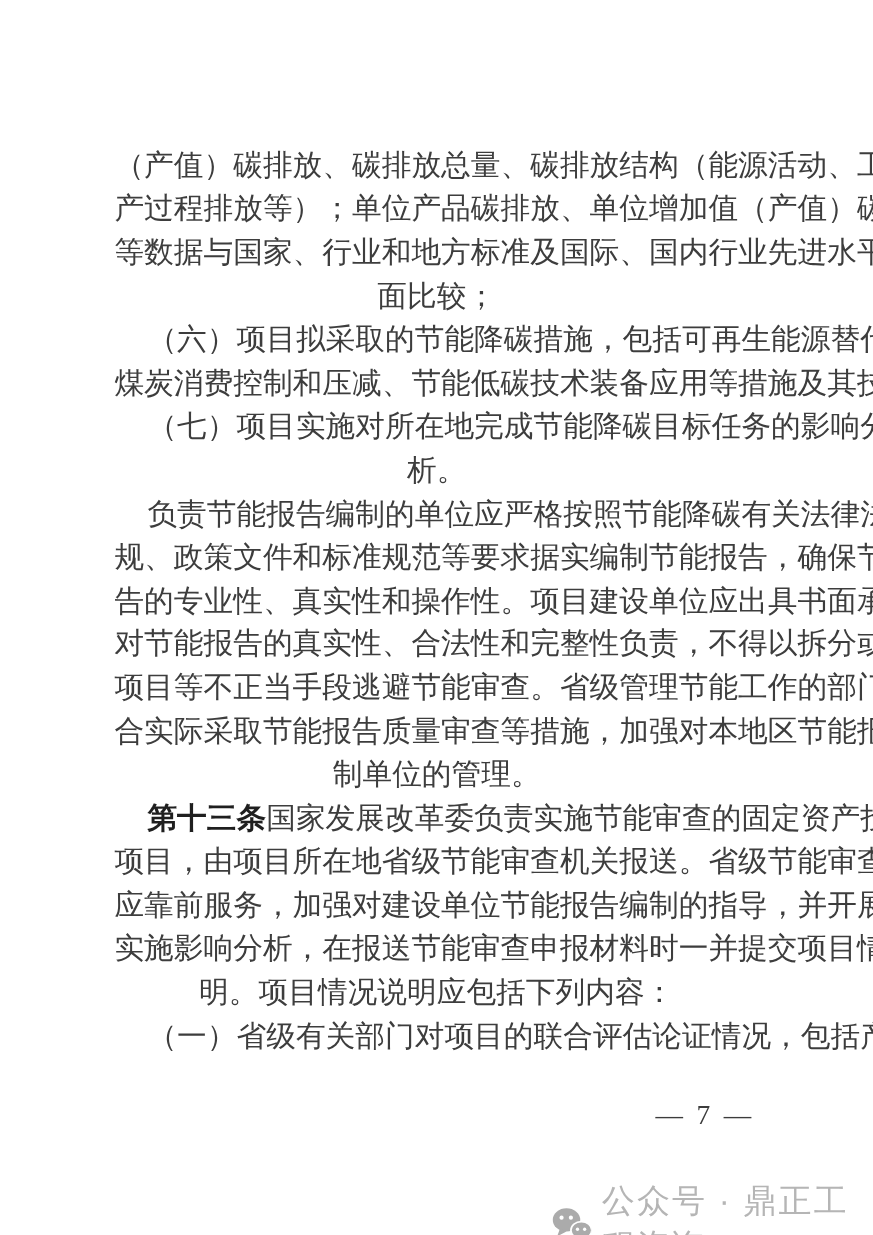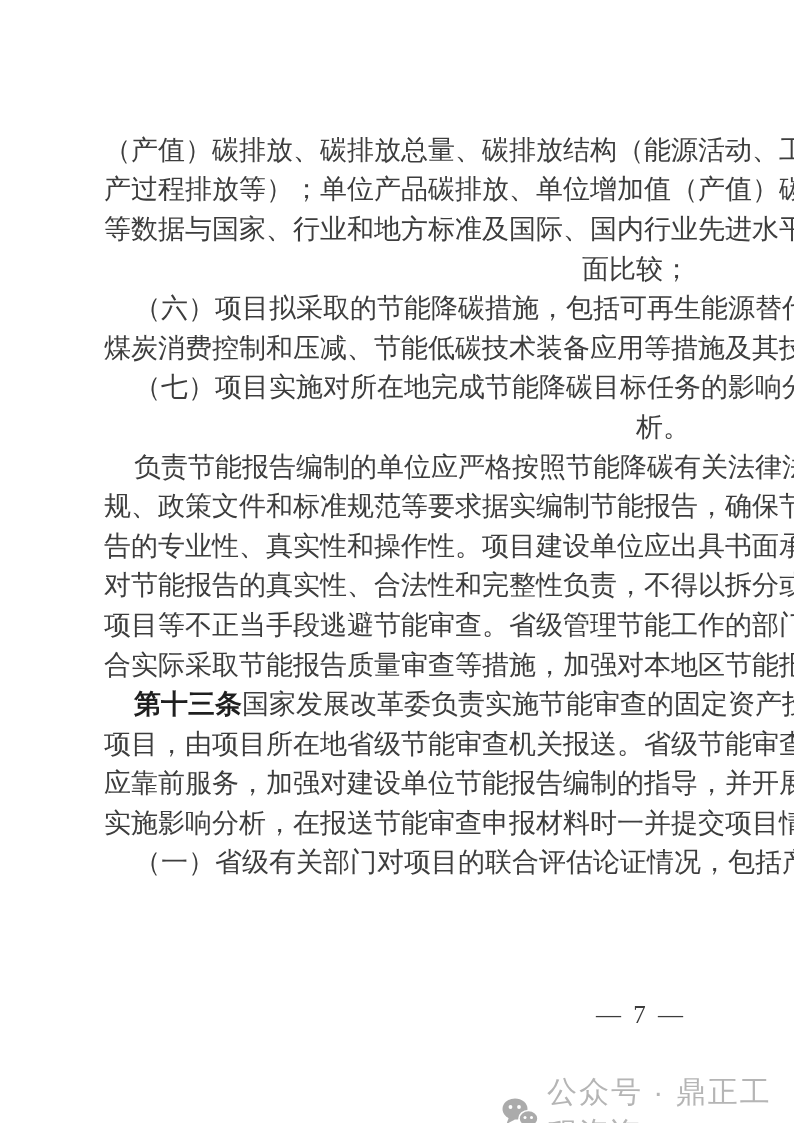--- a/index.html
+++ b/index.html
@@ -22,21 +22,21 @@
     color: #3d3d3d;
     font-size: 27px;
   }
   .line {
     height: 39.6px;
     display: flex;
     align-items: center;
     white-space: pre;
   }
   .line.fill { justify-content: space-between; }
-  .line.last { justify-content: flex-end; }
+  .line.last { justify-content: center; }
   .line.indent { padding-left: 30px; }
   .line .bold, .line .lead { font-weight: bold; color: #1f1f1f; }
   .line .gap { display: inline-block; width: 12px; }
   .page-number {
     position: absolute;
     top: 1000px; right: 108px;
     font-size: 25px;
     color: #3c3c3c;
     letter-spacing: 3px;
     height: 30px; line-height: 30px;
@@ -67,24 +67,26 @@
     <div class="line fill indent"><span>（</span><span>六</span><span>）</span><span>项</span><span>目</span><span>拟</span><span>采</span><span>取</span><span>的</span><span>节</span><span>能</span><span>降</span><span>碳</span><span>措</span><span>施</span><span>，</span><span>包</span><span>括</span><span>可</span><span>再</span><span>生</span><span>能</span><span>源</span><span>替</span><span>代</span></div>
     <div class="line fill"><span>煤</span><span>炭</span><span>消</span><span>费</span><span>控</span><span>制</span><span>和</span><span>压</span><span>减</span><span>、</span><span>节</span><span>能</span><span>低</span><span>碳</span><span>技</span><span>术</span><span>装</span><span>备</span><span>应</span><span>用</span><span>等</span><span>措</span><span>施</span><span>及</span><span>其</span><span>技</span></div>
     <div class="line fill indent"><span>（</span><span>七</span><span>）</span><span>项</span><span>目</span><span>实</span><span>施</span><span>对</span><span>所</span><span>在</span><span>地</span><span>完</span><span>成</span><span>节</span><span>能</span><span>降</span><span>碳</span><span>目</span><span>标</span><span>任</span><span>务</span><span>的</span><span>影</span><span>响</span><span>分</span></div>
     <div class="line last"><span>析。</span></div>
     <div class="line fill indent"><span>负</span><span>责</span><span>节</span><span>能</span><span>报</span><span>告</span><span>编</span><span>制</span><span>的</span><span>单</span><span>位</span><span>应</span><span>严</span><span>格</span><span>按</span><span>照</span><span>节</span><span>能</span><span>降</span><span>碳</span><span>有</span><span>关</span><span>法</span><span>律</span><span>法</span></div>
     <div class="line fill"><span>规</span><span>、</span><span>政</span><span>策</span><span>文</span><span>件</span><span>和</span><span>标</span><span>准</span><span>规</span><span>范</span><span>等</span><span>要</span><span>求</span><span>据</span><span>实</span><span>编</span><span>制</span><span>节</span><span>能</span><span>报</span><span>告</span><span>，</span><span>确</span><span>保</span><span>节</span></div>
     <div class="line fill"><span>告</span><span>的</span><span>专</span><span>业</span><span>性</span><span>、</span><span>真</span><span>实</span><span>性</span><span>和</span><span>操</span><span>作</span><span>性</span><span>。</span><span>项</span><span>目</span><span>建</span><span>设</span><span>单</span><span>位</span><span>应</span><span>出</span><span>具</span><span>书</span><span>面</span><span>承</span></div>
     <div class="line fill"><span>对</span><span>节</span><span>能</span><span>报</span><span>告</span><span>的</span><span>真</span><span>实</span><span>性</span><span>、</span><span>合</span><span>法</span><span>性</span><span>和</span><span>完</span><span>整</span><span>性</span><span>负</span><span>责</span><span>，</span><span>不</span><span>得</span><span>以</span><span>拆</span><span>分</span><span>或</span></div>
     <div class="line fill"><span>项</span><span>目</span><span>等</span><span>不</span><span>正</span><span>当</span><span>手</span><span>段</span><span>逃</span><span>避</span><span>节</span><span>能</span><span>审</span><span>查</span><span>。</span><span>省</span><span>级</span><span>管</span><span>理</span><span>节</span><span>能</span><span>工</span><span>作</span><span>的</span><span>部</span><span>门</span></div>
     <div class="line fill"><span>合</span><span>实</span><span>际</span><span>采</span><span>取</span><span>节</span><span>能</span><span>报</span><span>告</span><span>质</span><span>量</span><span>审</span><span>查</span><span>等</span><span>措</span><span>施</span><span>，</span><span>加</span><span>强</span><span>对</span><span>本</span><span>地</span><span>区</span><span>节</span><span>能</span><span>报</span></div>
+    <div class="line last"><span>制单位的管理。</span></div>
     <div class="line fill indent"><span class="bold">第</span><span class="bold">十</span><span class="bold">三</span><span class="bold">条</span><span class="gap"></span><span>国</span><span>家</span><span>发</span><span>展</span><span>改</span><span>革</span><span>委</span><span>负</span><span>责</span><span>实</span><span>施</span><span>节</span><span>能</span><span>审</span><span>查</span><span>的</span><span>固</span><span>定</span><span>资</span><span>产</span><span>投</span></div>
     <div class="line fill"><span>项</span><span>目</span><span>，</span><span>由</span><span>项</span><span>目</span><span>所</span><span>在</span><span>地</span><span>省</span><span>级</span><span>节</span><span>能</span><span>审</span><span>查</span><span>机</span><span>关</span><span>报</span><span>送</span><span>。</span><span>省</span><span>级</span><span>节</span><span>能</span><span>审</span><span>查</span></div>
     <div class="line fill"><span>应</span><span>靠</span><span>前</span><span>服</span><span>务</span><span>，</span><span>加</span><span>强</span><span>对</span><span>建</span><span>设</span><span>单</span><span>位</span><span>节</span><span>能</span><span>报</span><span>告</span><span>编</span><span>制</span><span>的</span><span>指</span><span>导</span><span>，</span><span>并</span><span>开</span><span>展</span></div>
     <div class="line fill"><span>实</span><span>施</span><span>影</span><span>响</span><span>分</span><span>析</span><span>，</span><span>在</span><span>报</span><span>送</span><span>节</span><span>能</span><span>审</span><span>查</span><span>申</span><span>报</span><span>材</span><span>料</span><span>时</span><span>一</span><span>并</span><span>提</span><span>交</span><span>项</span><span>目</span><span>情</span></div>
+    <div class="line last"><span>明。项目情况说明应包括下列内容：</span></div>
     <div class="line fill indent"><span>（</span><span>一</span><span>）</span><span>省</span><span>级</span><span>有</span><span>关</span><span>部</span><span>门</span><span>对</span><span>项</span><span>目</span><span>的</span><span>联</span><span>合</span><span>评</span><span>估</span><span>论</span><span>证</span><span>情</span><span>况</span><span>，</span><span>包</span><span>括</span><span>产</span></div>
   </div>
 
   <div class="page-number">— 7 —</div>
 
   <div class="watermark">
     <span>
       <svg width="36" height="30" viewBox="0 0 36 30">
         <ellipse cx="13" cy="11" rx="12.5" ry="10.5" fill="#ababab"></ellipse>
         <path d="M7 19 L4.5 26 L13 21.5 Z" fill="#ababab"></path>

